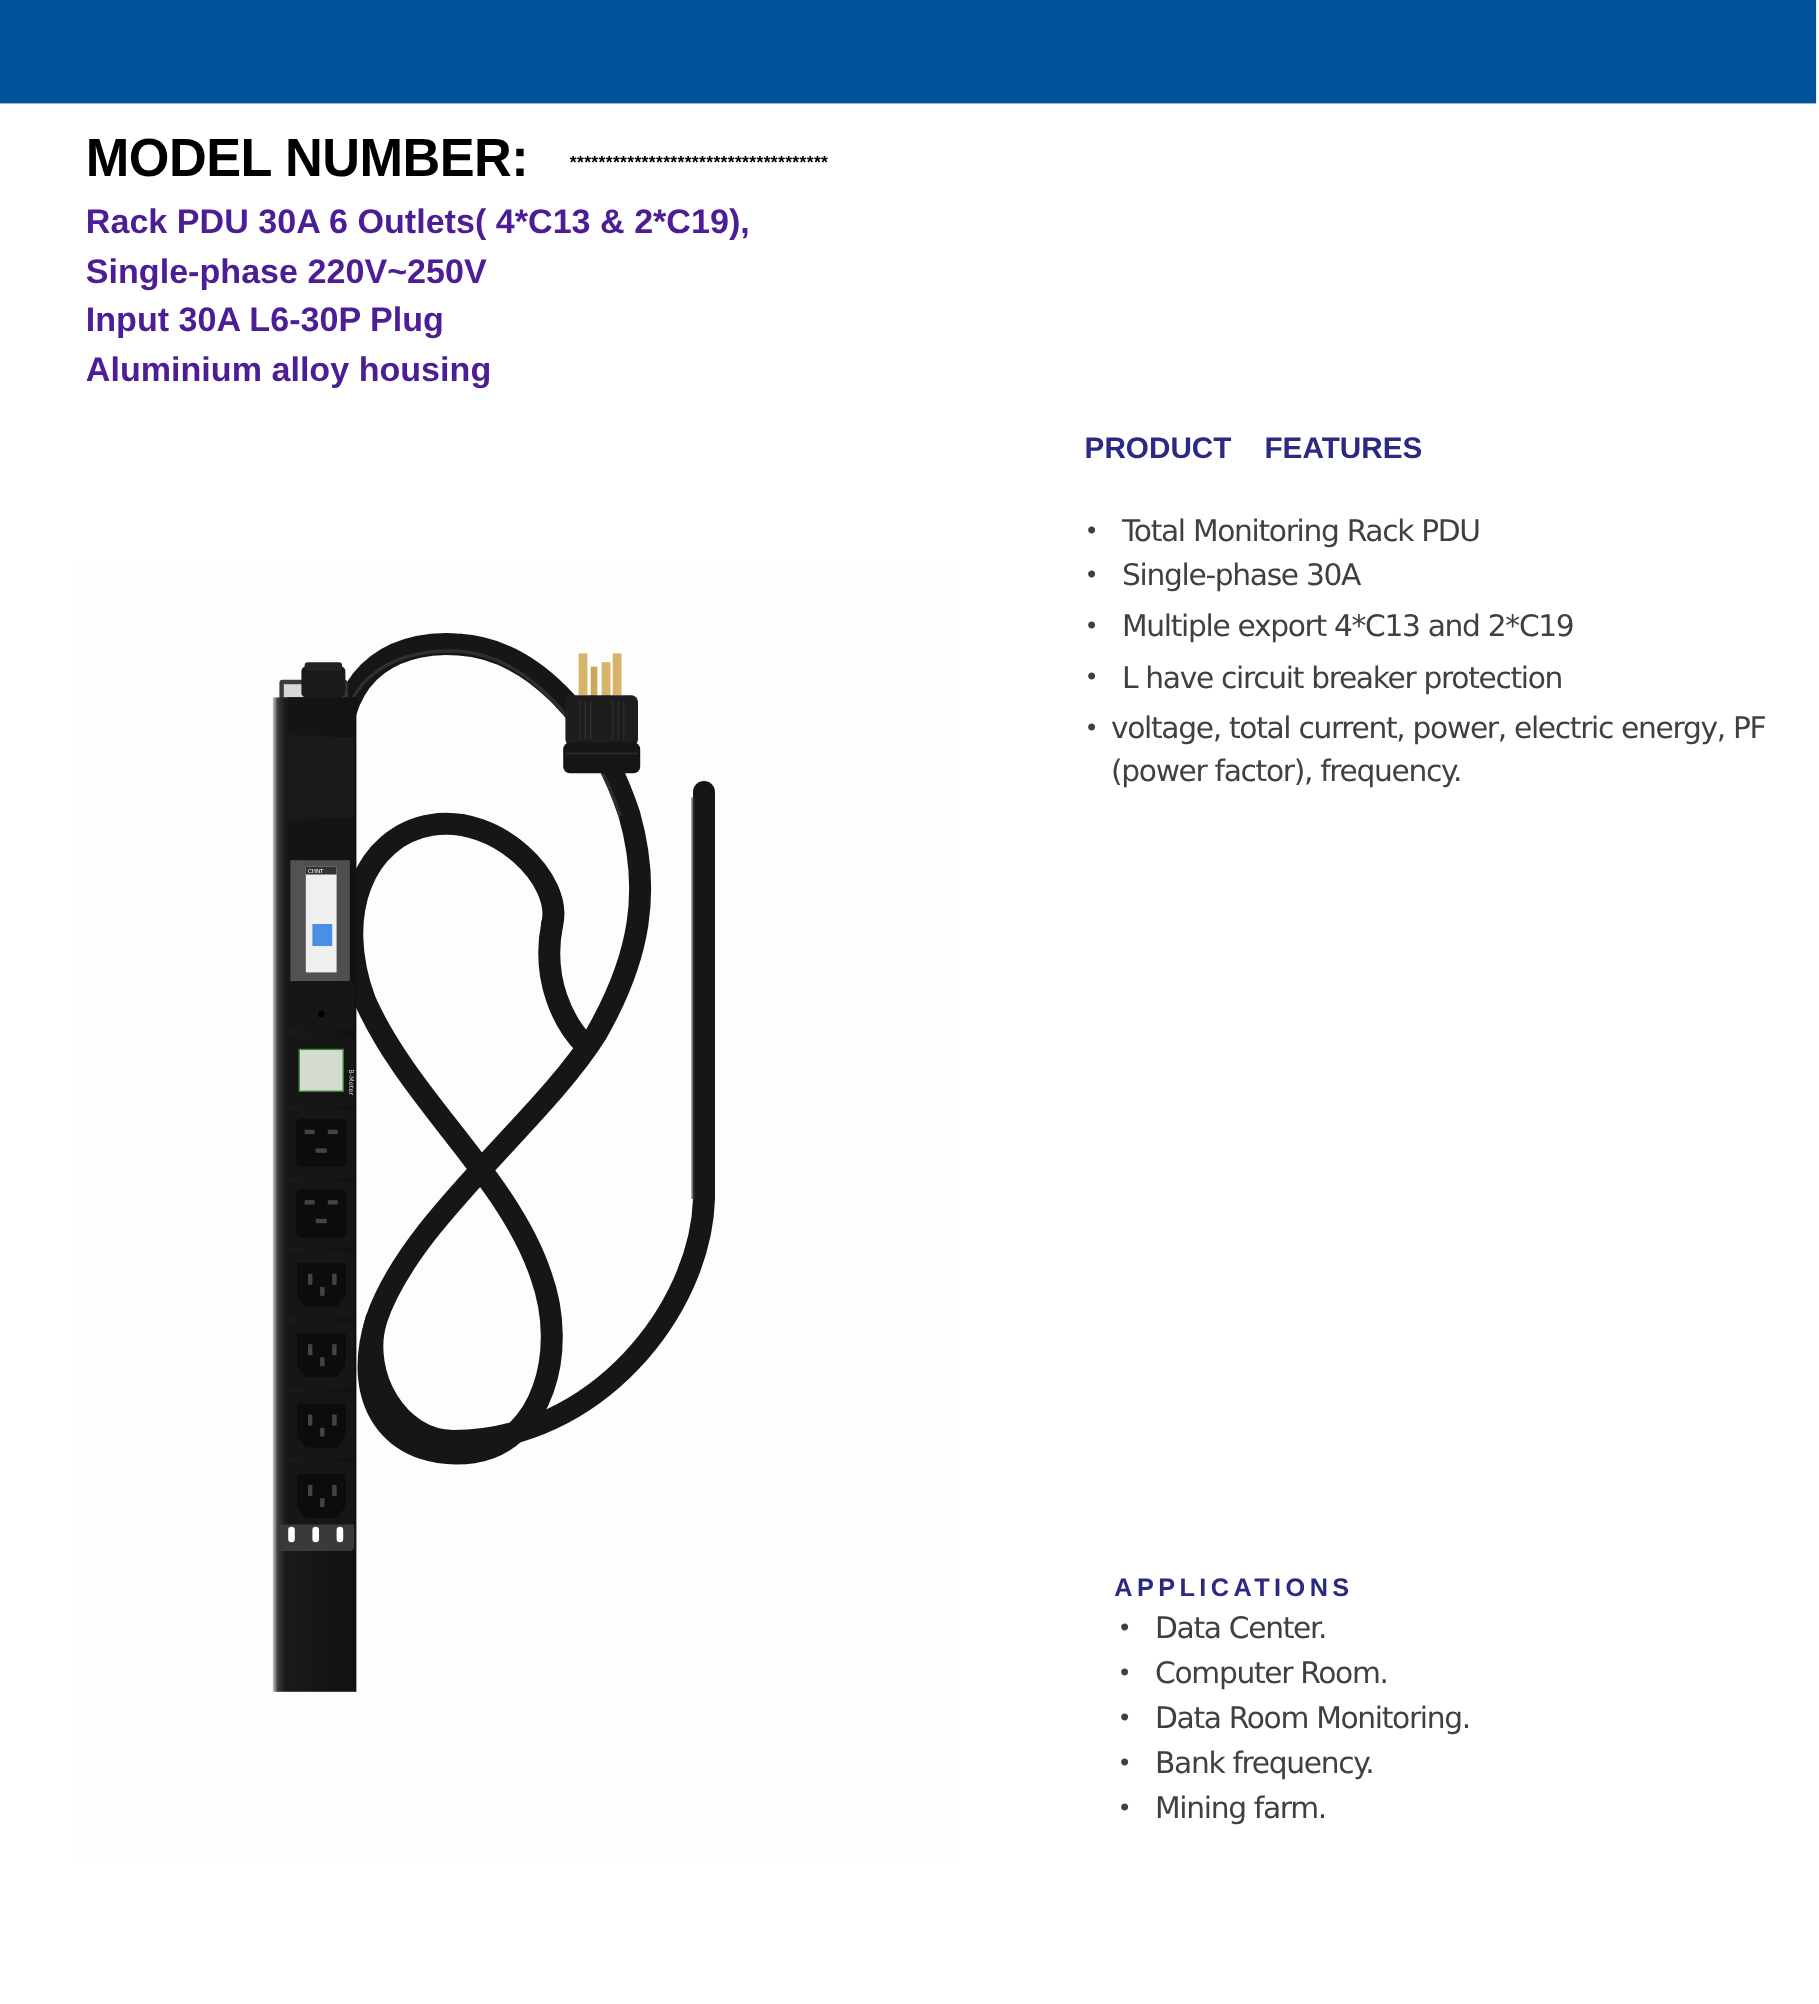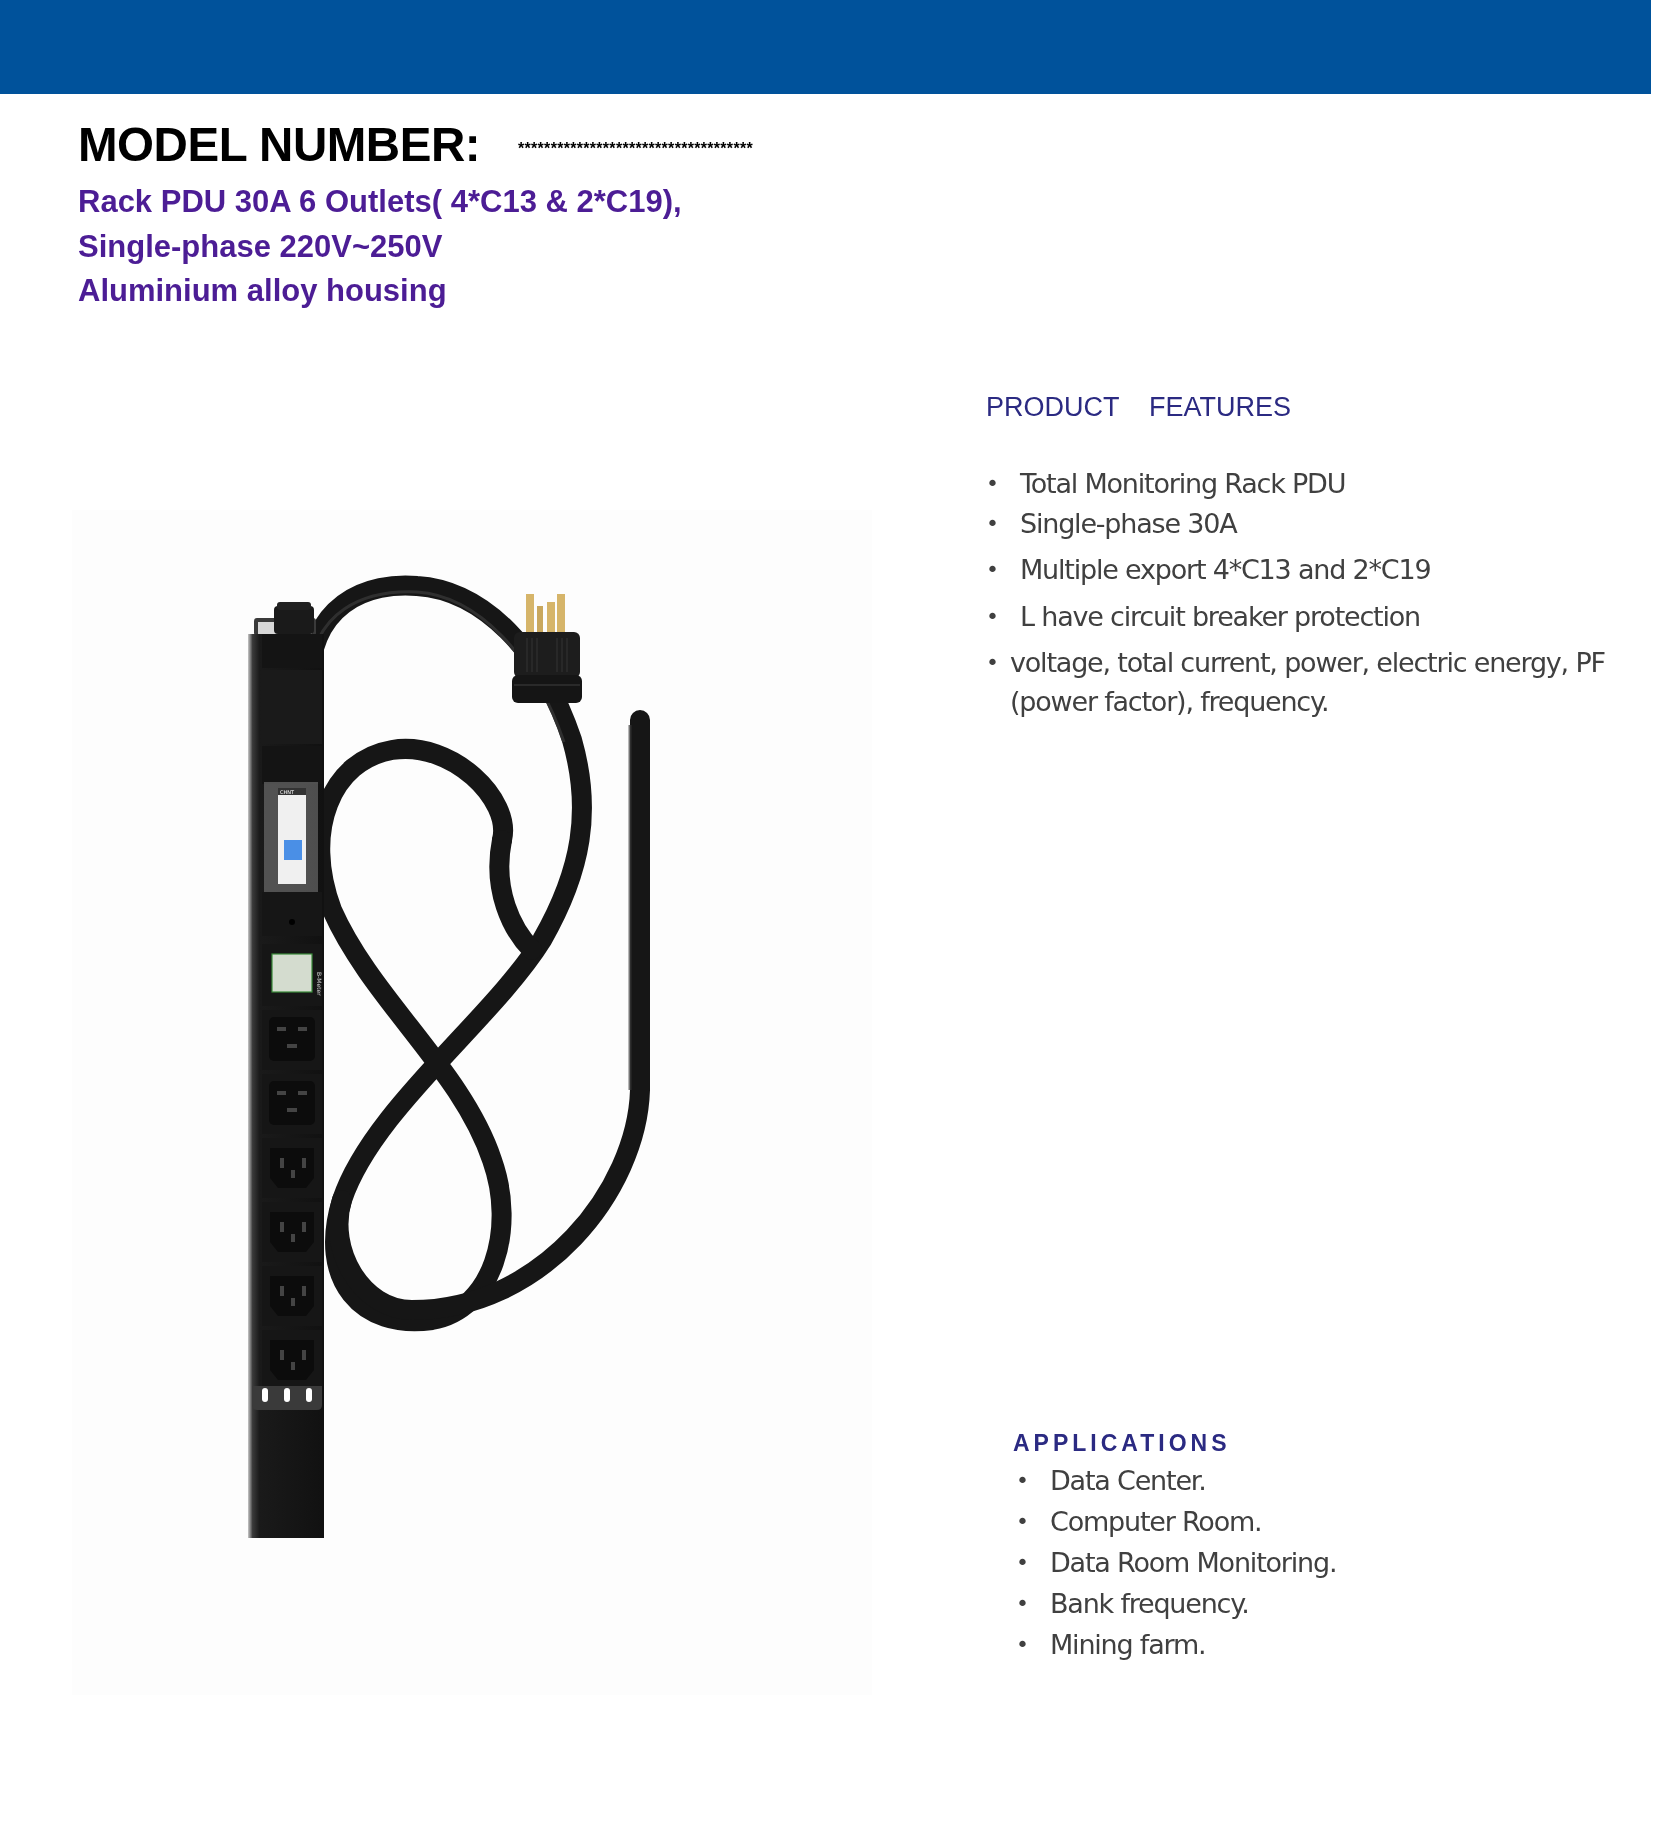--- a/index.html
+++ b/index.html
@@ -10,21 +10,21 @@
   .model-label { font-family: "Liberation Sans", sans-serif; font-weight: bold; font-size: 49px;
                  color: #000; letter-spacing: -0.5px; transform: scaleX(0.97); display: inline-block; transform-origin: left; }
   .model-value { font-family: "Liberation Sans", sans-serif; font-weight: bold; font-size: 16px; color: #000;
                  letter-spacing: 0.3px; position: absolute; left: 440px; top: 24px; }
   .specs { position: absolute; left: 78px; top: 180px; }
   .spec-line { font-family: "Liberation Sans", sans-serif; font-weight: bold; font-size: 31px; color: #4c1d95;
                line-height: 44.5px; white-space: nowrap; }
   .photo { position: absolute; left: 72px; top: 510px; width: 800px; height: 1185px; background: #fdfdfd; }
   .photo svg { position: absolute; left: 0; top: 0; }
   .features-title { position: absolute; left: 986px; top: 392px; font-family: "Liberation Sans", sans-serif;
-                    font-weight: normal; font-size: 27px; color: #2b2a82; white-space: pre; }
+                    font-weight: bold; font-size: 27px; color: #2b2a82; white-space: pre; }
   .features-list { position: absolute; left: 986px; top: 464px; width: 640px; margin: 0; padding: 0; list-style: none; }
   .features-list li { font-family: "DejaVu Sans", sans-serif; font-size: 27px; color: #404040; letter-spacing: -1.2px;
                       position: relative; padding-left: 34px; }
   .features-list li .bullet { position: absolute; left: 0; top: 0; font-size: 22px; }
   .features-list li:nth-child(1) { height: 40px; line-height: 40px; }
   .features-list li:nth-child(2) { height: 46px; line-height: 40px; }
   .features-list li:nth-child(3) { height: 47px; line-height: 40px; }
   .features-list li:nth-child(4) { height: 47px; line-height: 40px; }
   .features-list li:nth-child(5) { line-height: 38.5px; text-indent: 0; }
   .features-list li:nth-child(5) .cont { margin-left: -10px; display: block; }
@@ -41,20 +41,21 @@
 <div class="header-band"></div>
 
 <div class="model-line">
   <span class="model-label">MODEL NUMBER:</span>
   <span class="model-value">************************************</span>
 </div>
 
 <div class="specs">
   <div class="spec-line">Rack PDU 30A 6 Outlets( 4*C13 &amp; 2*C19),</div>
   <div class="spec-line">Single-phase 220V~250V</div>
+  <div class="spec-line">Input 30A L6-30P Plug</div>
   <div class="spec-line">Aluminium alloy housing</div>
 </div>
 
 <div class="photo">
   <svg width="800" height="1185" viewBox="0 0 800 1185">
     <defs>
       <linearGradient id="body" x1="0" x2="1">
         <stop offset="0" stop-color="#c8c8c8"></stop>
         <stop offset="0.06" stop-color="#3a3a3a"></stop>
         <stop offset="0.15" stop-color="#1a1a1a"></stop>

